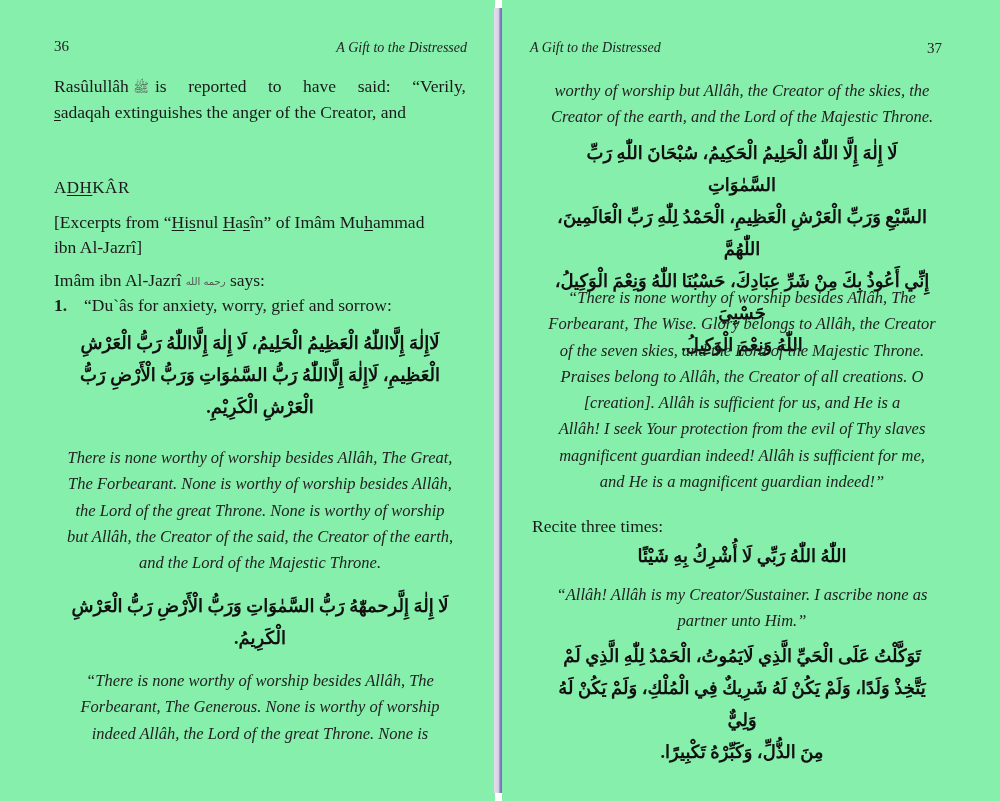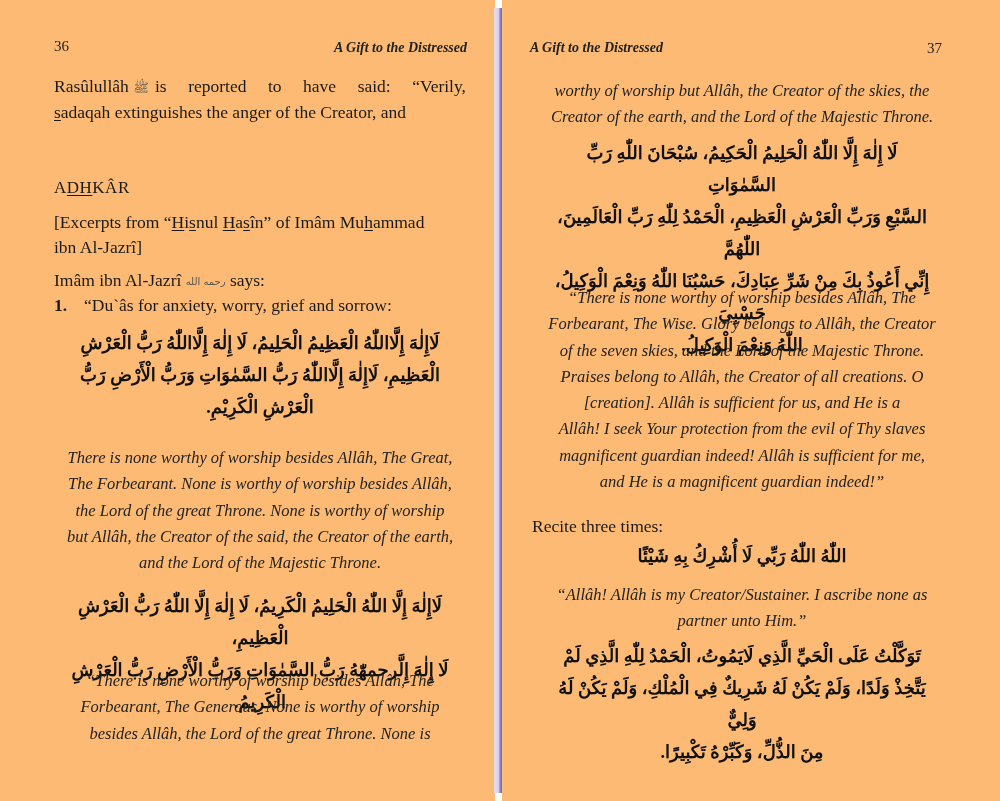--- a/index.html
+++ b/index.html
@@ -1,25 +1,25 @@
 <!DOCTYPE html>
 <html><head>
 <meta charset="utf-8">
 <style>
   html, body { margin:0; padding:0; }
   body { width:1000px; height:801px; background:#ffffff; position:relative; overflow:hidden;
          font-family:"Liberation Serif","DejaVu Serif",serif; color:#1a1a1a; }
-  .page { position:absolute; top:0; height:801px; background:#fdba74; }
+  .page { position:absolute; top:0; height:801px; background:#86efac; }
   .page.left { left:0; width:495px; }
   .page.right { left:502px; width:498px; }
   .spine { position:absolute; left:494px; top:8px; width:8px; height:785px;
            background:linear-gradient(to right,#e6dcee 0%,#dcd0ea 55%,#8a86c8 75%,#6e6cb4 100%); }
   .abs { position:absolute; }
   .pnum { font-size:15px; color:#222; }
-  .running { font-size:14px; font-style:italic; font-weight:bold; color:#222; }
+  .running { font-size:14px; font-style:italic; font-weight:normal; color:#222; }
   .body-text { font-size:17.5px; line-height:25px; }
   .justify { text-align:justify; text-align-last:left; }
   .heading { font-size:17px; font-weight:normal; letter-spacing:0.5px; }
   .ul { text-decoration:underline; text-underline-offset:2px; text-decoration-thickness:1px; }
   .arabic { direction:rtl; text-align:center; font-family:Liberation Serif, serif; font-size:18px;
             line-height:32px; font-weight:bold; color:#111; }
   .trans { font-style:italic; text-align:center; font-size:16.5px; line-height:26.3px; color:#222; }
   .honor { display:inline-block; font-family:"DejaVu Sans",sans-serif; font-size:13px; color:#555; vertical-align:middle; }
   .num { font-weight:bold; display:inline-block; width:30px; }
 </style>
@@ -68,28 +68,27 @@
 
   <div class="abs trans" style="left:44px;top:445px;width:432px;">
     <div>There is none worthy of worship besides Allâh, The Great,</div>
     <div>The Forbearant. None is worthy of worship besides Allâh,</div>
     <div>the Lord of the great Throne. None is worthy of worship</div>
     <div>but Allâh, the Creator of the said, the Creator of the earth,</div>
     <div>and the Lord of the Majestic Throne.</div>
   </div>
 
   <div class="abs arabic" style="left:60px;top:590px;width:400px;">
-    <div>لَاإِلٰهَ إِلَّا اللّٰهُ الْحَلِيمُ الْكَرِيمُ، لَا إِلٰهَ إِلَّا اللّٰهُ رَبُّ الْعَرْشِ الْعَظِيمِ،</div>
     <div>لَا إِلٰهَ إِلَّرحمهّٰهُ رَبُّ السَّمٰوَاتِ وَرَبُّ الْأَرْضِ رَبُّ الْعَرْشِ الْكَرِيمُ.</div>
   </div>
 
   <div class="abs trans" style="left:44px;top:668px;width:432px;">
     <div>“There is none worthy of worship besides Allâh, The</div>
     <div>Forbearant, The Generous. None is worthy of worship</div>
-    <div>besides Allâh, the Lord of the great Throne. None is</div>
+    <div>indeed Allâh, the Lord of the great Throne. None is</div>
   </div>
 </div>
 
 <div class="spine"></div>
 
 <div class="page right">
   <div class="abs running" style="left:28px;top:40px;">A Gift to the Distressed</div>
   <div class="abs pnum" style="left:425px;top:40px;">37</div>
 
   <div class="abs trans" style="left:20px;top:78px;width:440px;">

